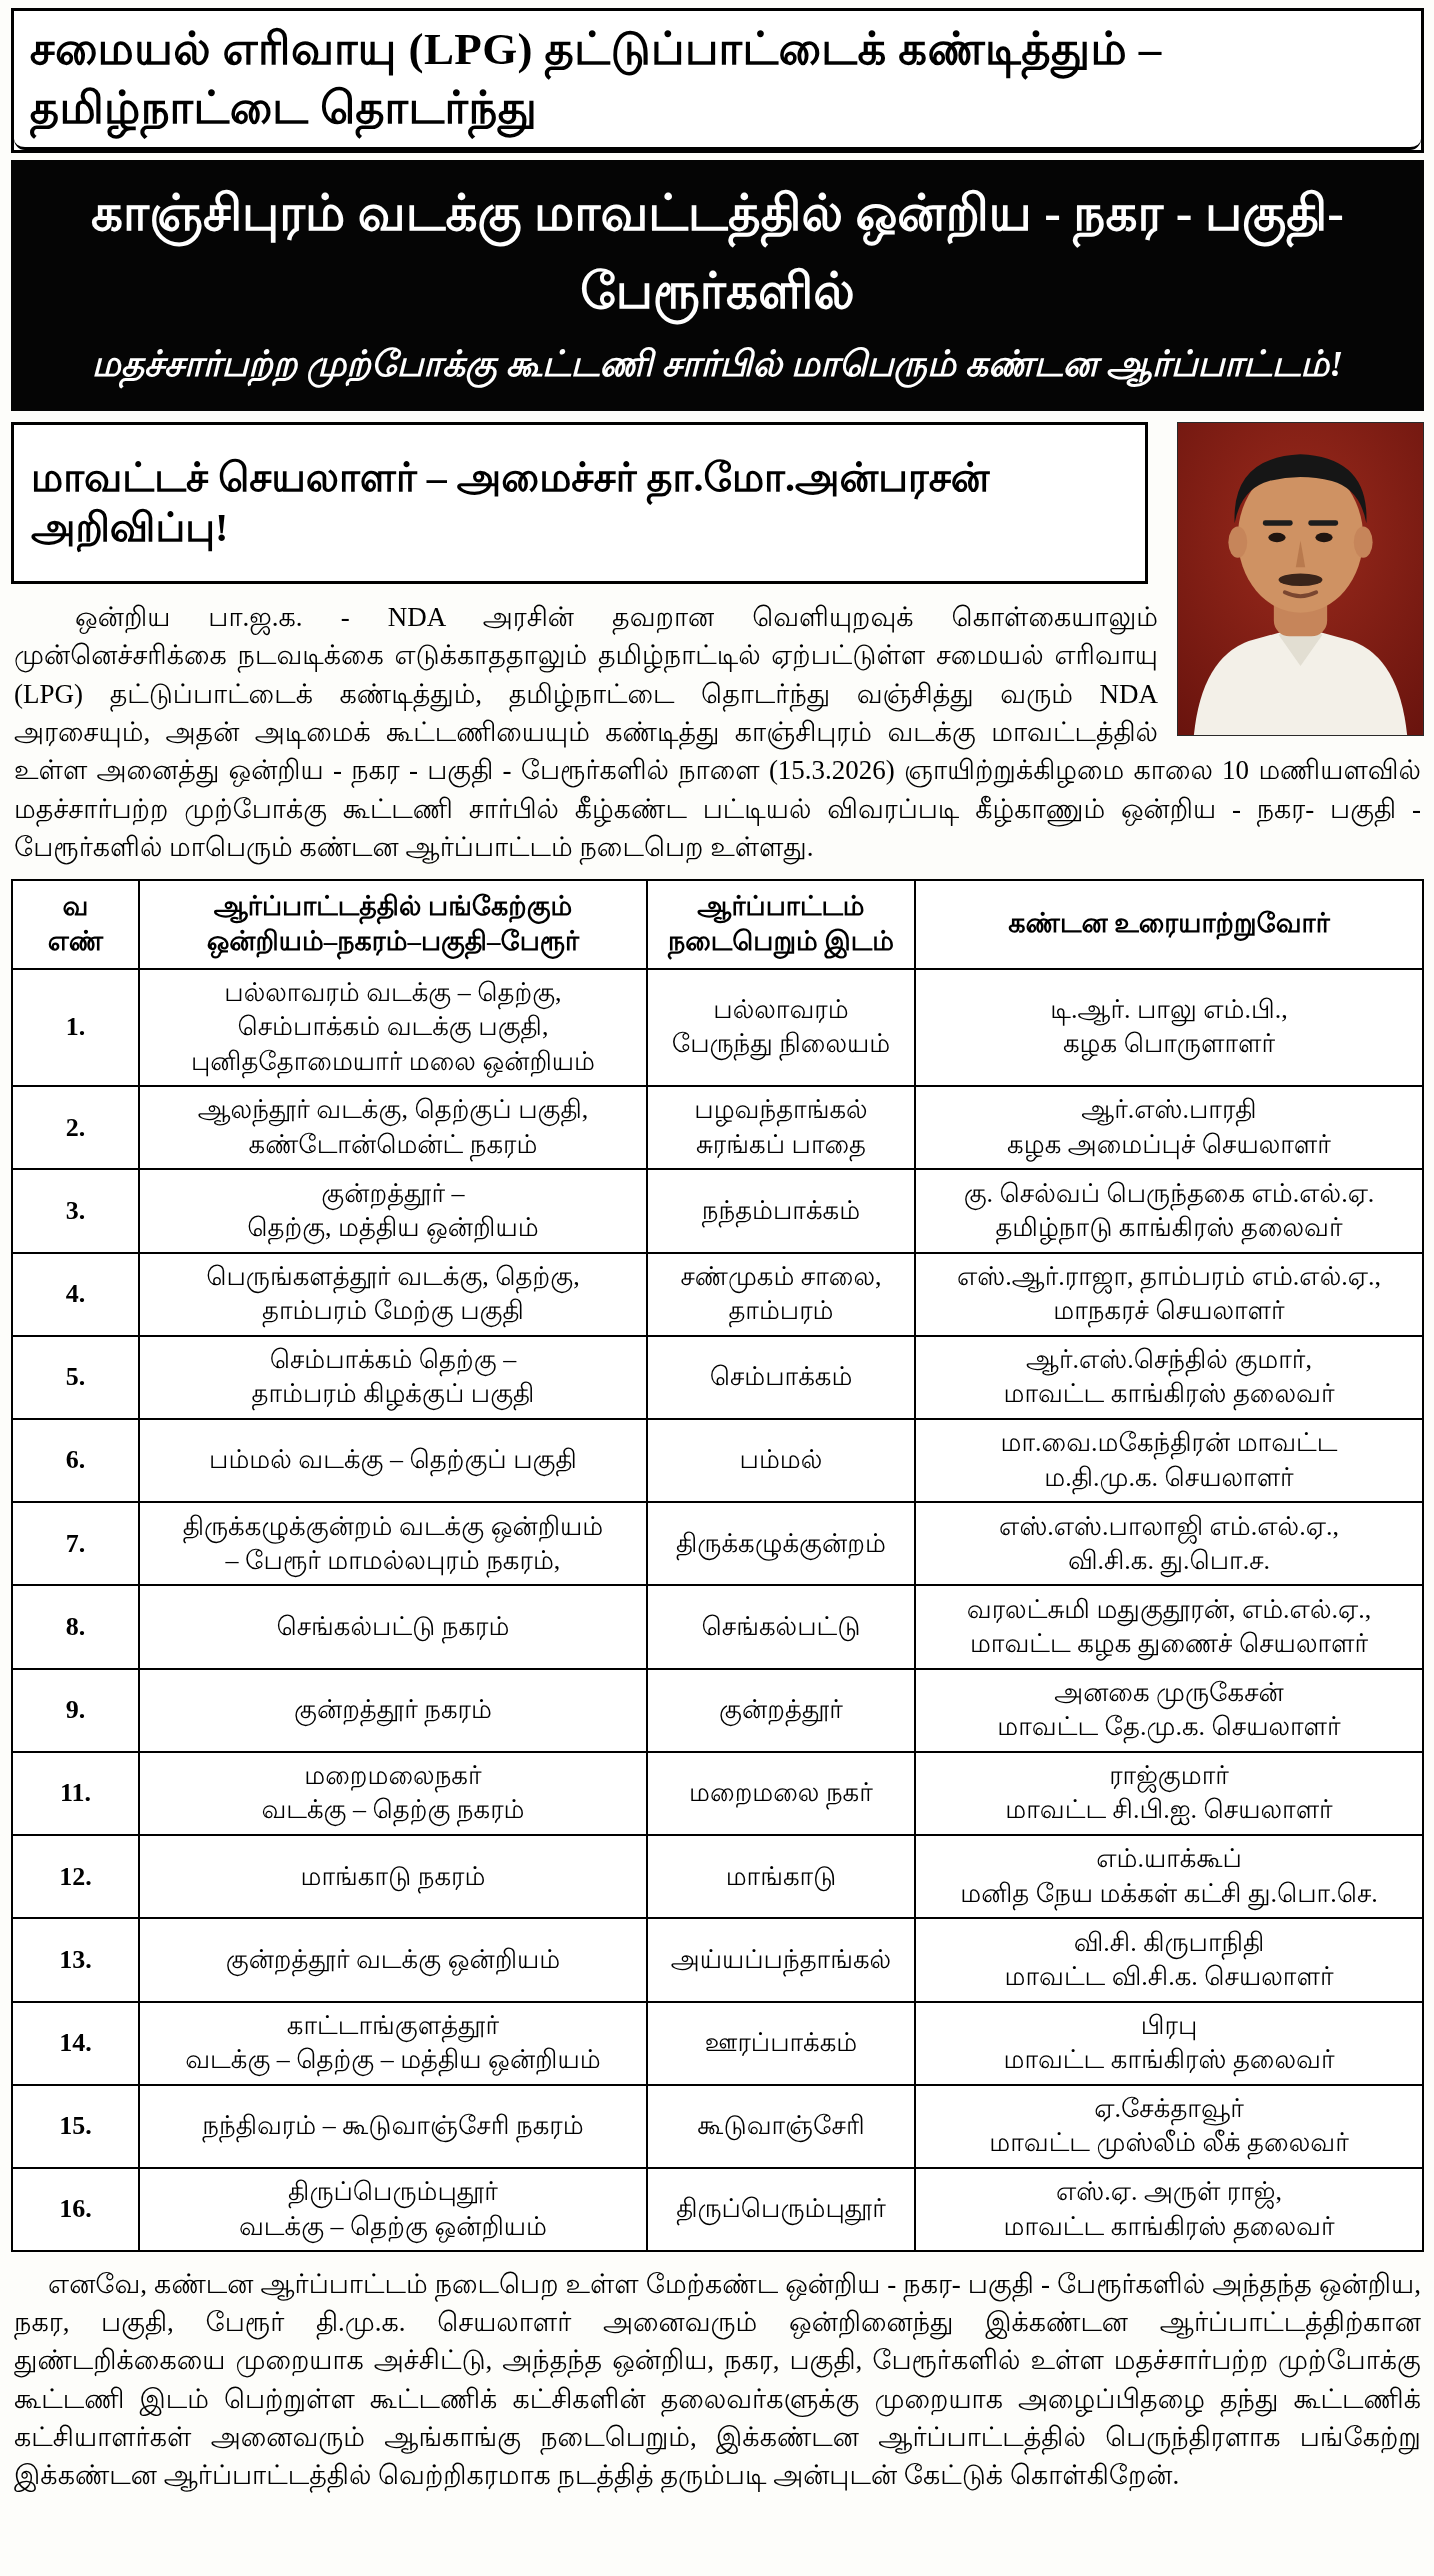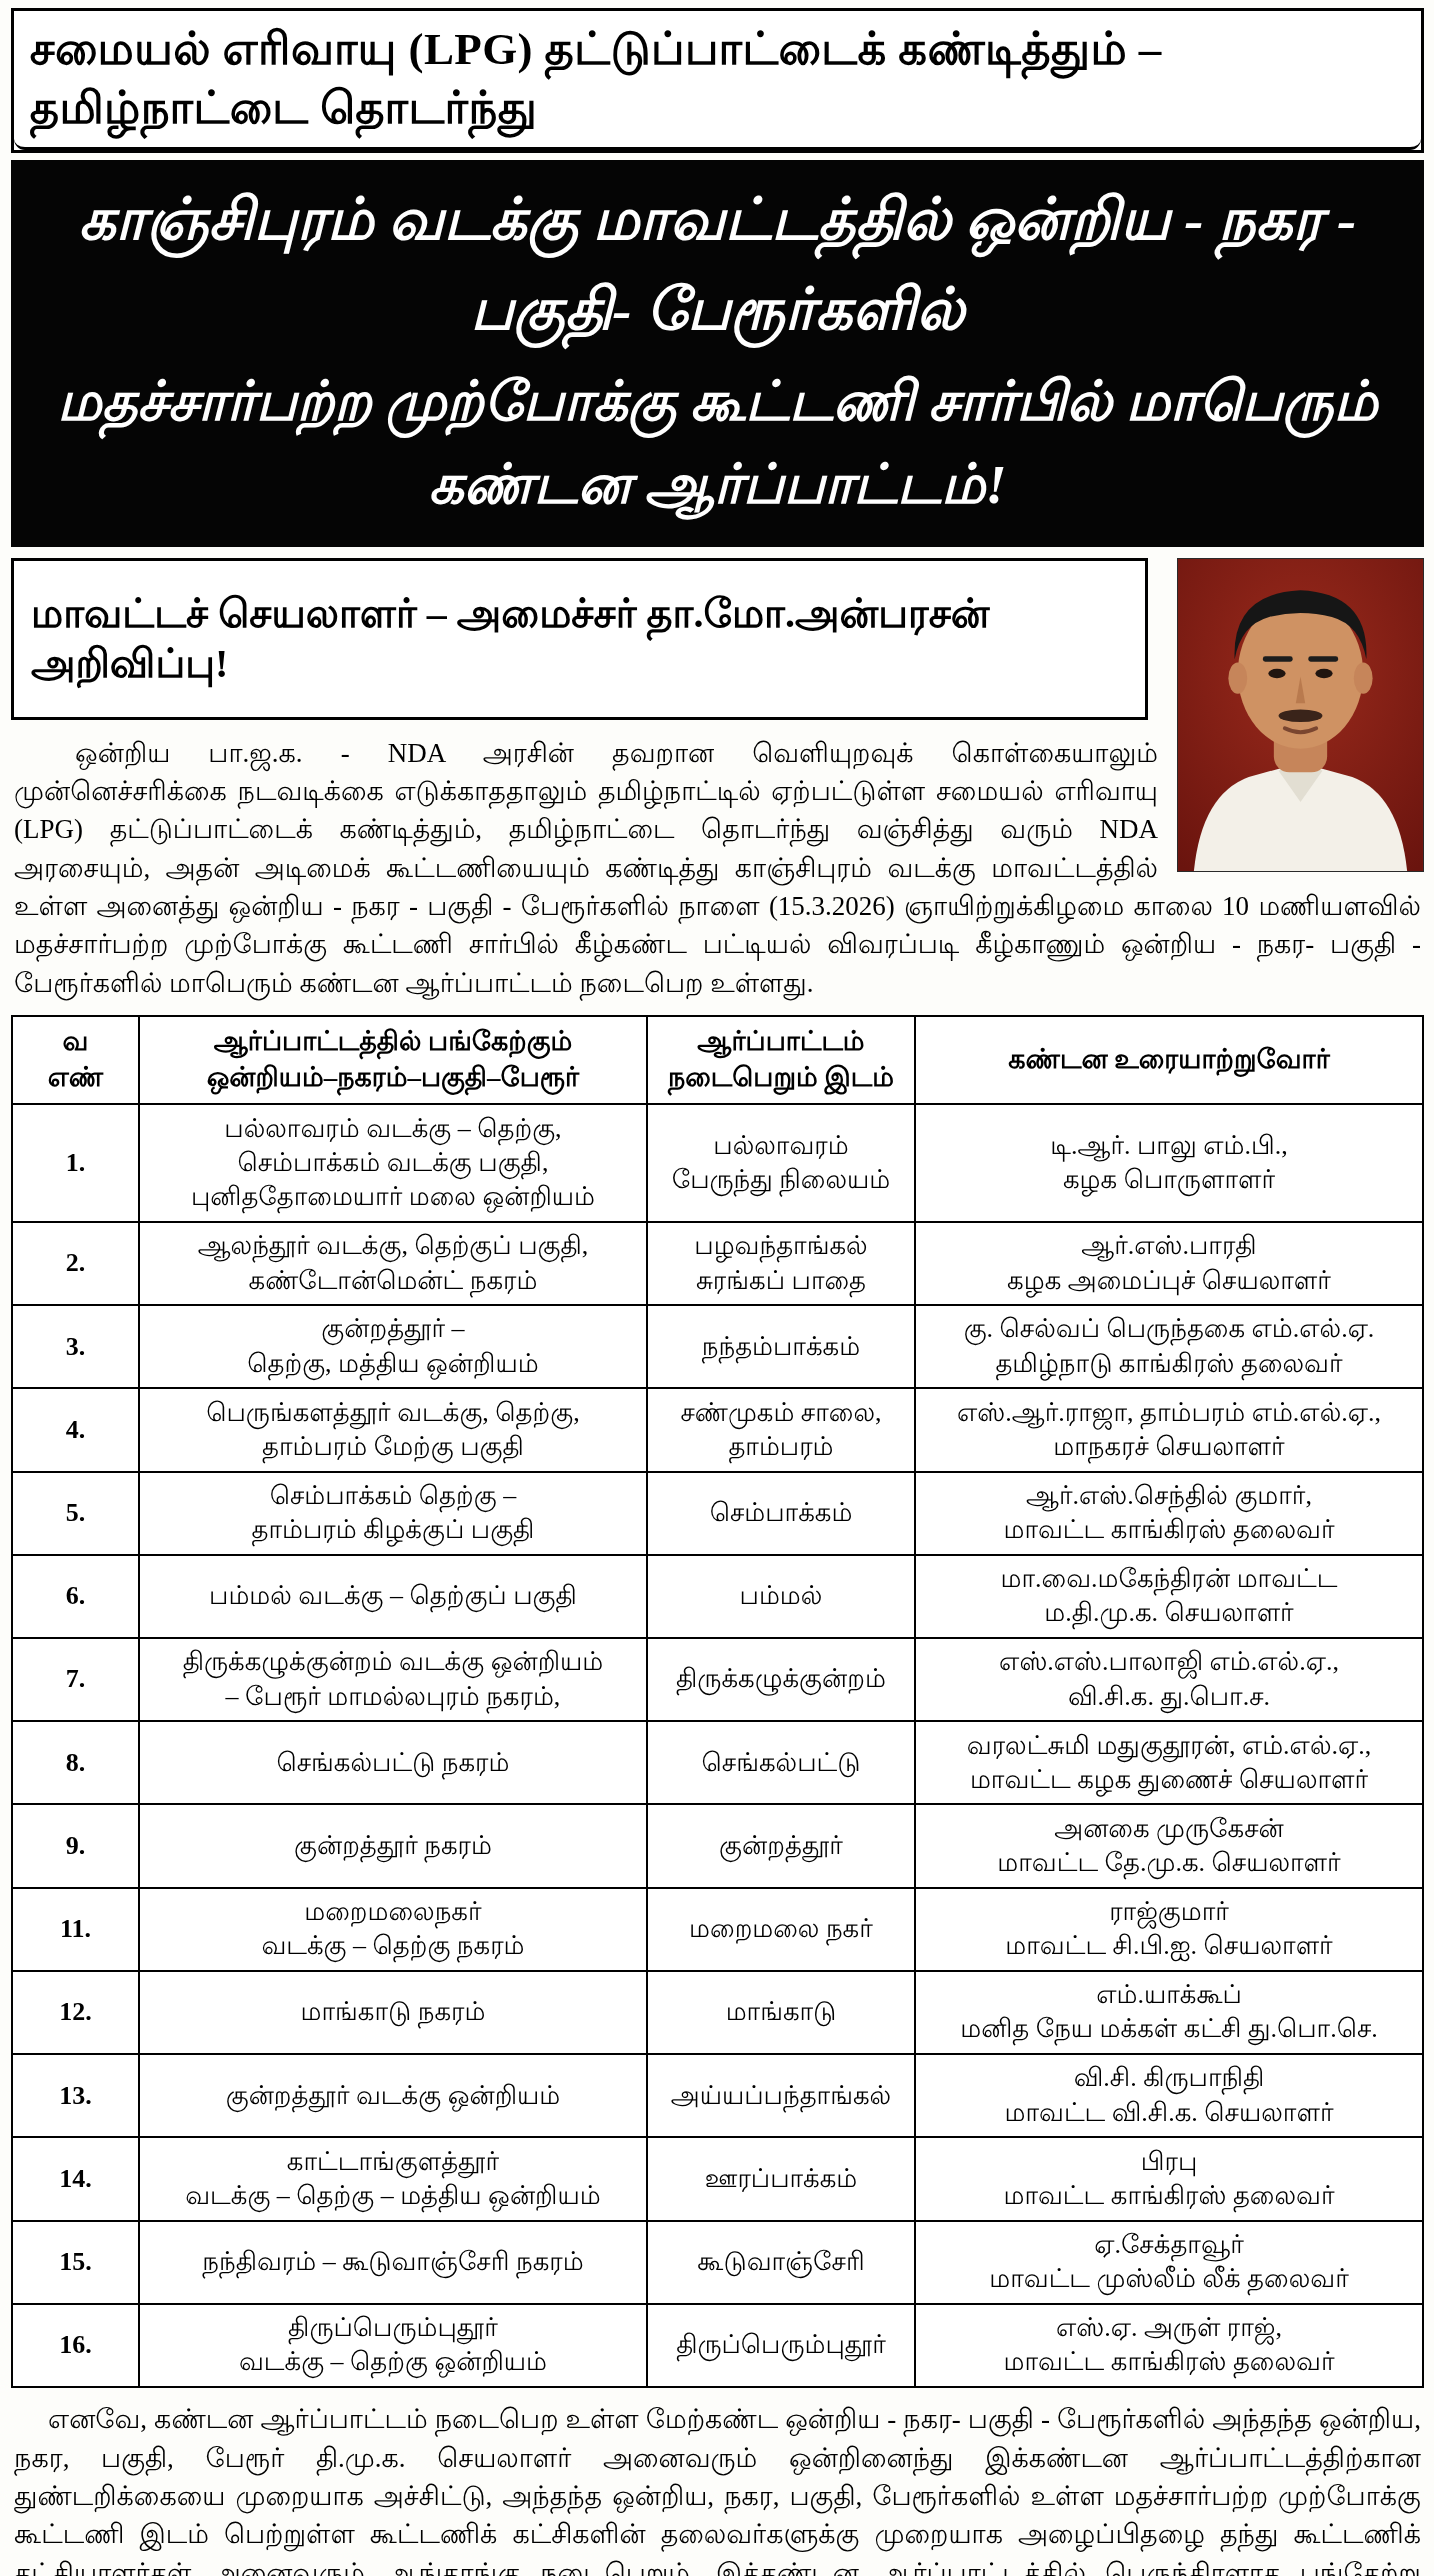--- a/index.html
+++ b/index.html
@@ -7,22 +7,22 @@
   .poster {
     width:1435px; min-height:2576px; margin:0 auto; background:#fdfdfa;
     box-sizing:border-box; padding:7.8px 11px 15.7px 11px;
   }
   
   .header-box { border:3.9px solid #000; background:#fff; }
   .header-line { font-size:45px; font-weight:bold; padding:9.4px 15.7px; line-height:1.3; letter-spacing:0.4px; }
   .header-line.first { border-bottom:3.1px solid #000;border-radius:11px; }
   
   .banner { background:#050505; color:#fff; text-align:center; margin-top:7px; padding:15.7px 9.4px 20.4px 9.4px; }
-  .banner-line1 { font-size:58px; font-weight:bold; line-height:1.55;font-style:italic; }
-  .banner-line2 { font-size:55px; font-weight:bold; font-style:italic; line-height:1.5; margin-top:6.3px; }
+  .banner-line1 { font-size:50px; font-weight:bold; line-height:1.55; }
+  .banner-line2 { font-size:36px; font-weight:bold; font-style:italic; line-height:1.5; margin-top:6.3px; }
   
   .announce { margin-top:11px; }
   .photo-frame { float:right; width:245px; height:312px; margin:0 0 9.4px 19px; border:1.6px solid #2a2a2a; background:#7e1d14; overflow:hidden; }
   .title-box { border:3.1px solid #000; margin-right:276px; padding:28px 17px; font-size:40px; font-weight:bold; line-height:1.25; background:#fff; }
   .body-text { font-size:27px; line-height:1.42; text-align:justify; margin:14px 3.1px 0 3.1px; text-indent:61px; }
   
   table.schedule { width:100%; border-collapse:collapse; margin-top:12.5px; background:#fff; }
   table.schedule th, table.schedule td {
     border:2.4px solid #000; text-align:center; vertical-align:middle;
     padding:6.3px 7.8px; font-size:26px; line-height:1.32; white-space:pre-line;

